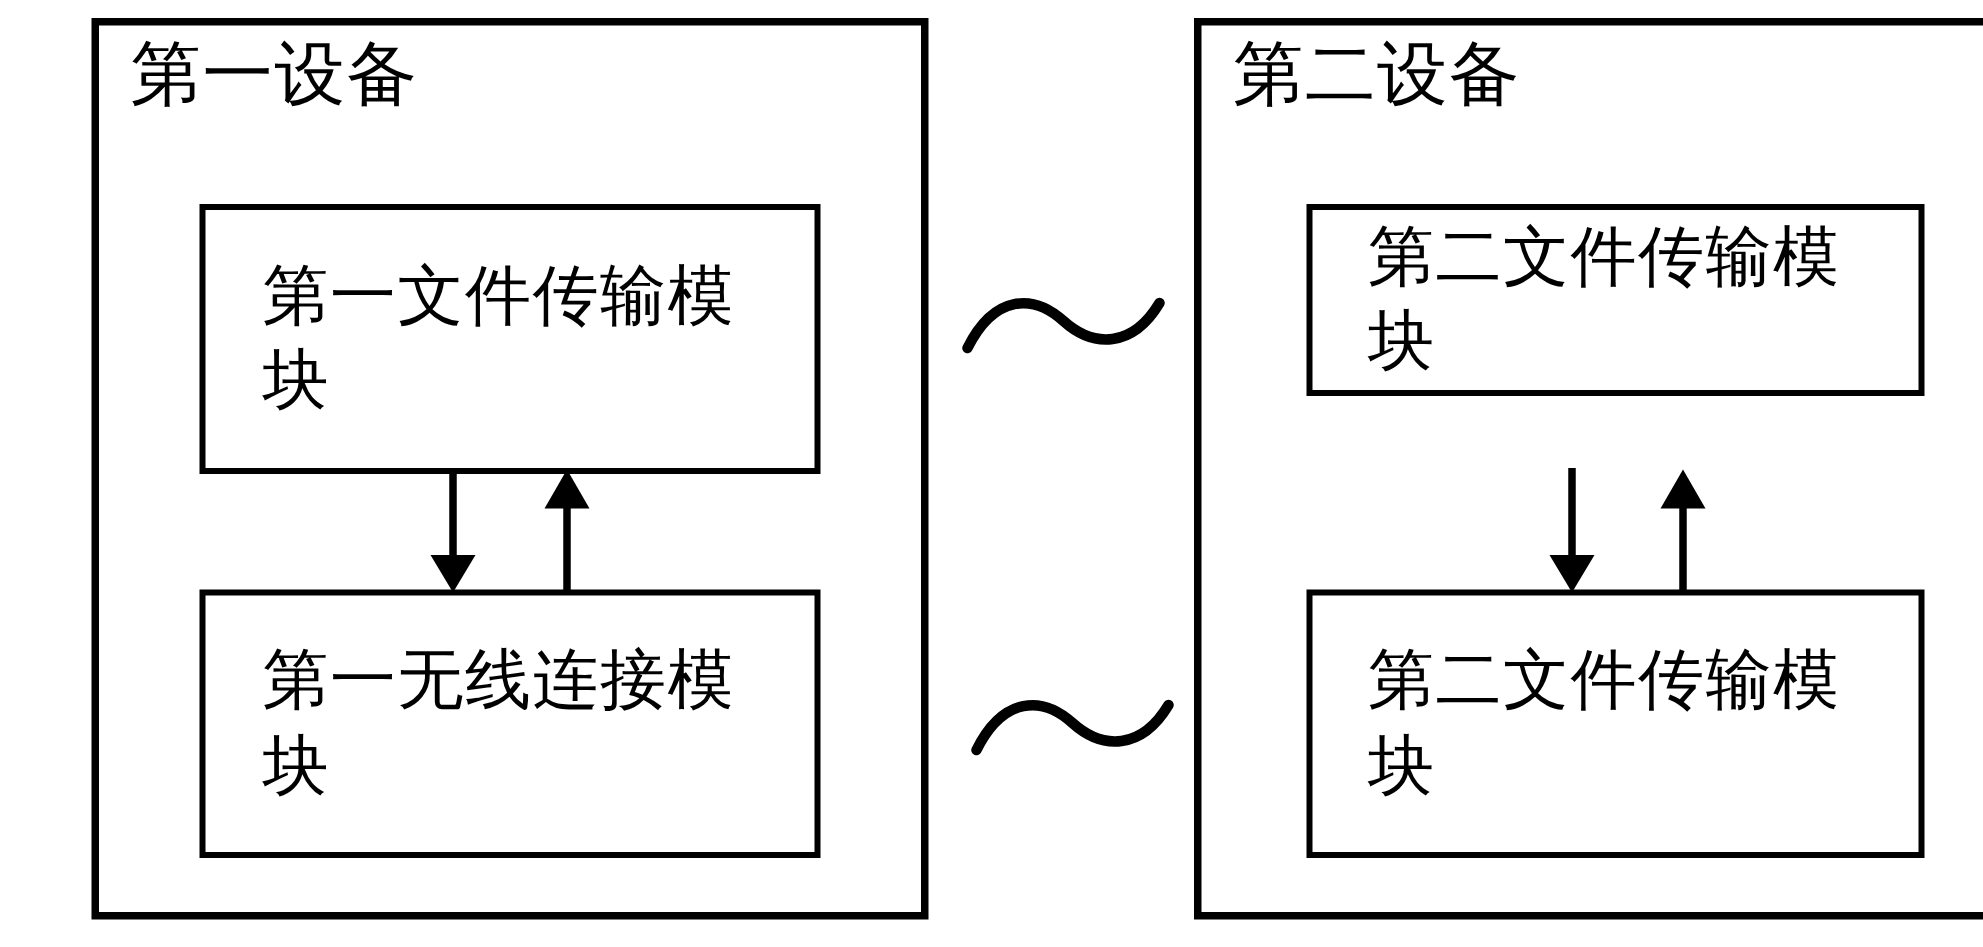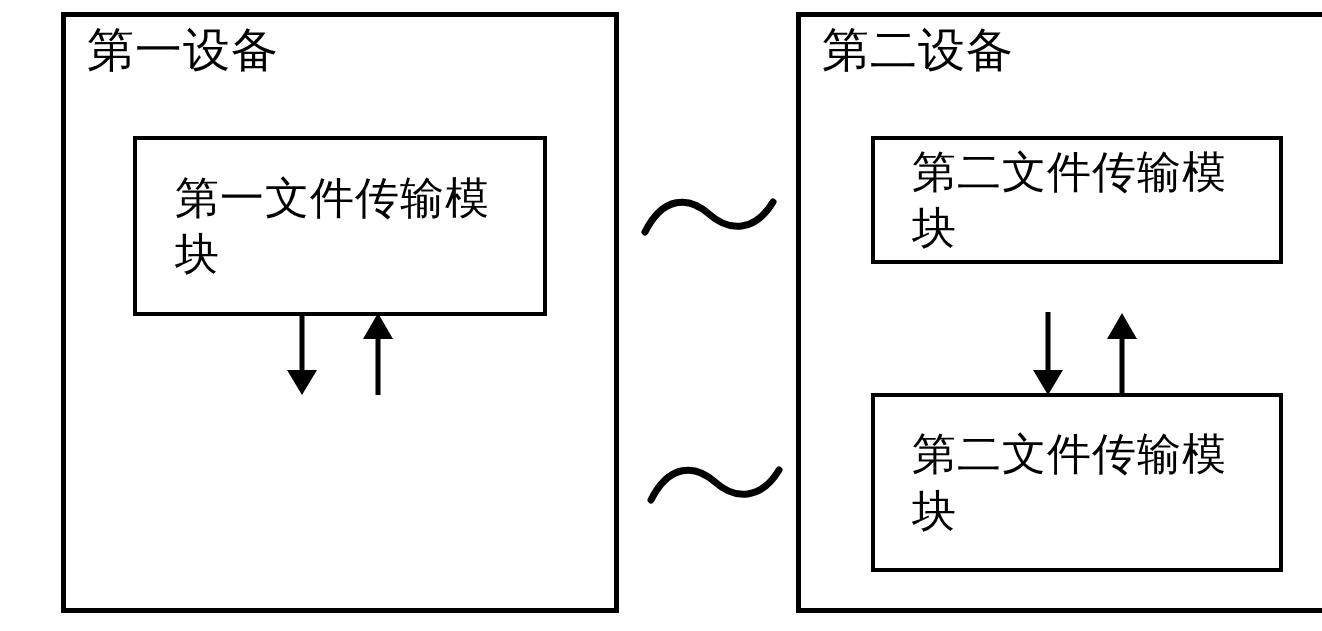--- a/index.html
+++ b/index.html
@@ -76,20 +76,23 @@
 <div id="canvas">
 
   <div class="device-box" style="left:14px; top:12px; width:558px; height:601px;"></div>
 
   <div class="device-title" style="left:40px; top:26px;">第一设备</div>
 
   <div class="module-box" style="left:86px; top:136px; width:414px; height:180px;">
     <div class="module-label" style="width:330px;">第一文件传输模块</div>
   </div>
 
+  <div class="module-box" style="left:86px; top:393px; width:414px; height:179px;">
+    <div class="module-label" style="width:330px;">第一无线连接模块</div>
+  </div>
 
   <svg class="arrow" style="left:232px; top:312px;" width="46" height="84" viewBox="0 0 46 84">
     <line x1="23" y1="0" x2="23" y2="68" stroke="#000000" stroke-width="5"></line>
     <polygon points="23,83 8,58 38,58" fill="#000000"></polygon>
   </svg>
 
   <svg class="arrow" style="left:308px; top:312px;" width="46" height="84" viewBox="0 0 46 84">
     <line x1="23" y1="83" x2="23" y2="16" stroke="#000000" stroke-width="5"></line>
     <polygon points="23,1 8,27 38,27" fill="#000000"></polygon>
   </svg>

